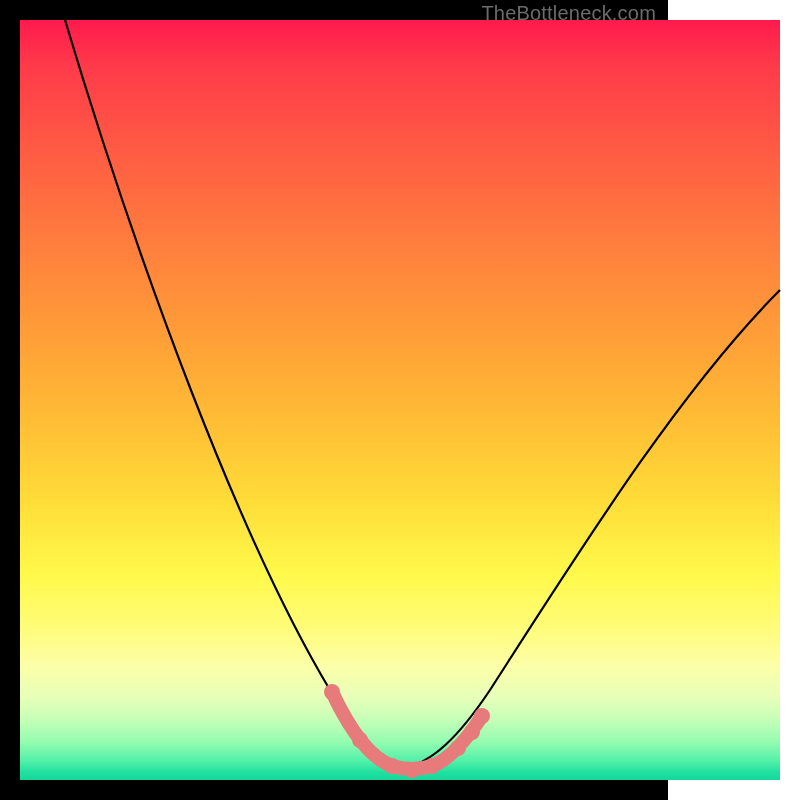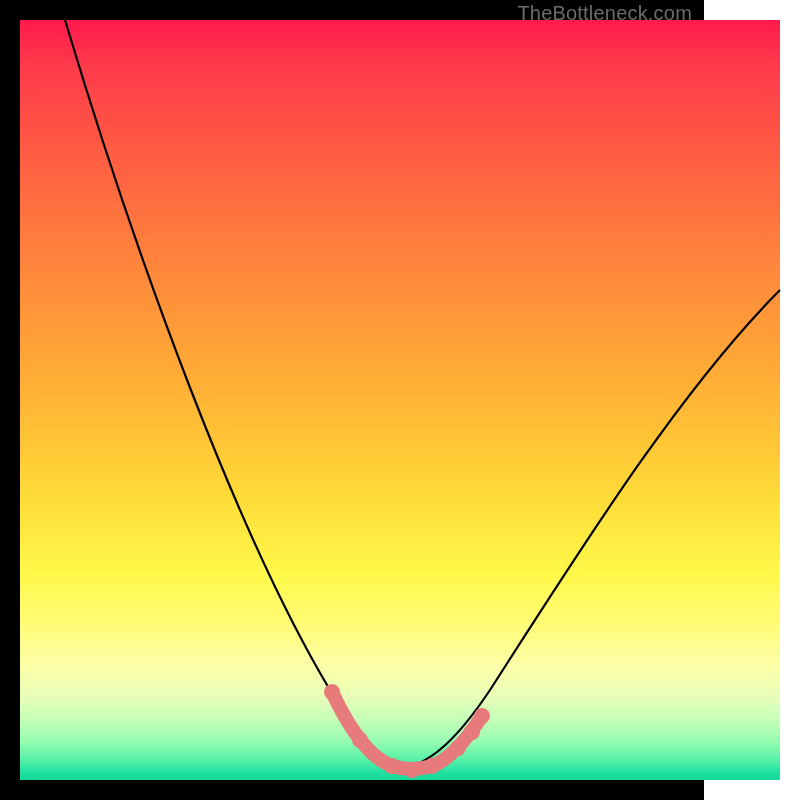--- a/index.html
+++ b/index.html
@@ -8,21 +8,20 @@
     width: 800px;
     height: 800px;
     overflow: hidden;
     font-family: Arial, Helvetica, sans-serif;
   }
   .frame {
     position: relative;
     width: 668px;
     height: 800px;
     background: #000;
-    padding-left: 36px;
   }
   .plot-area {
     position: absolute;
     left: 20px;
     top: 20px;
     width: 760px;
     height: 760px;
     background: linear-gradient(
       to bottom,
       #ff1a4d 0%,

